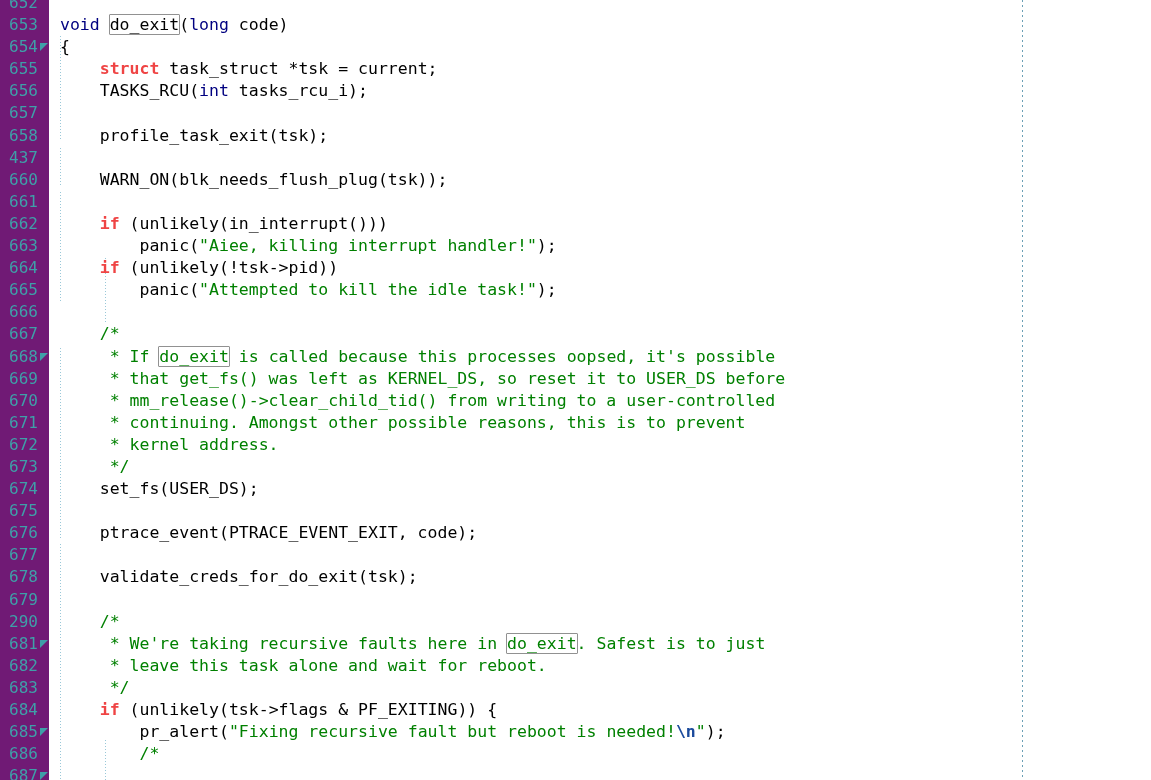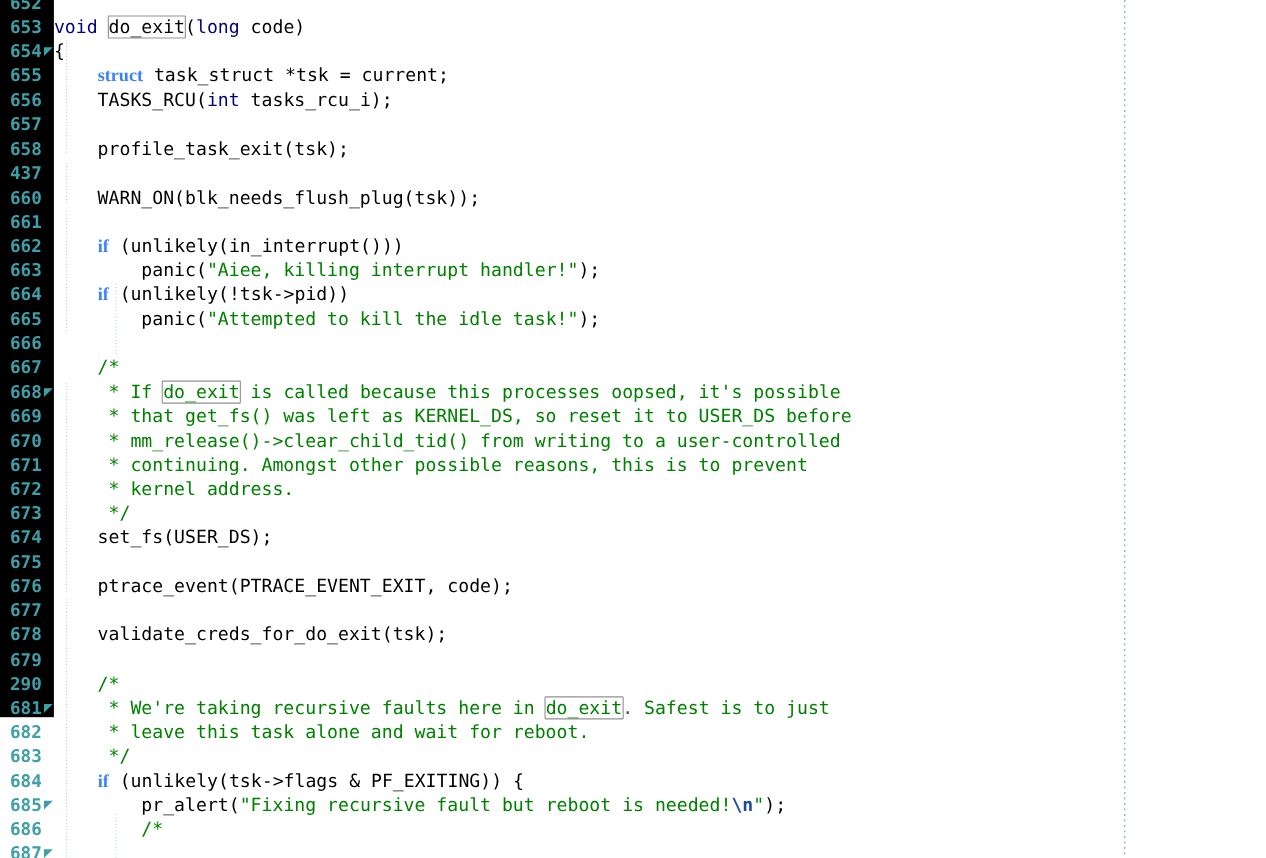--- a/index.html
+++ b/index.html
@@ -21,24 +21,23 @@
     background: #ffffff;
     overflow: hidden;
   }
 
   
   #gutter {
     position: absolute;
     left: 0;
     top: 0;
     width: 49px;
-    height: 652px;
-    background: #000000;
+    height: 780px;
+    background: #701a75;
     z-index: 2;
-    font-weight: bold;
   }
 
   #gutter-numbers {
     position: absolute;
     left: 0;
     top: -8px;
     width: 49px;
   }
 
   .gutter-row {
@@ -75,20 +74,21 @@
   }
 
   .code-row {
     position: relative;
     height: 22.1px;
     line-height: 22.1px;
     font-size: 16.5px;
     font-family: "DejaVu Sans Mono", "Liberation Mono", monospace;
     color: #000000;
     white-space: pre;
+    padding-left: 11px;
     box-sizing: border-box;
     letter-spacing: 0px;
   }
 
   
   .indent-guides {
     position: absolute;
     left: 49px;
     top: 0;
     width: 1102px;
@@ -109,21 +109,21 @@
     top: 0;
     left: 1022px;
     width: 1px;
     height: 780px;
     background-image: linear-gradient(to bottom, #6a9fb5 0px, #6a9fb5 2px, transparent 2px, transparent 5px);
     background-size: 1px 5px;
     z-index: 3;
   }
 
   
-  .kw        { color: #3b82f6; font-weight: bold; font-family: Liberation Serif, serif; }
+  .kw        { color: #ef4444; font-weight: bold; }
   .kw-type   { color: #000080; font-weight: normal; }
   .str       { color: #008000; }
   .esc       { color: #1a4a9c; font-weight: bold; }
   .cmt       { color: #008000; }
   .plain     { color: #000000; }
 
   
   .occ {
     border: 1px solid #919191;
     padding: 0 0 0 0;

